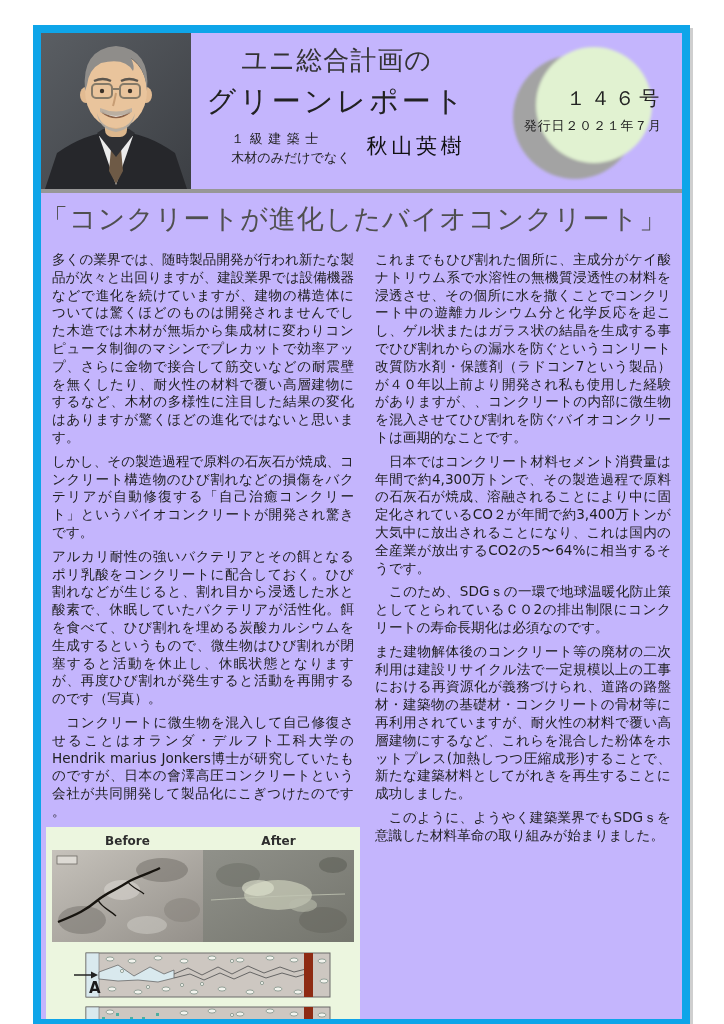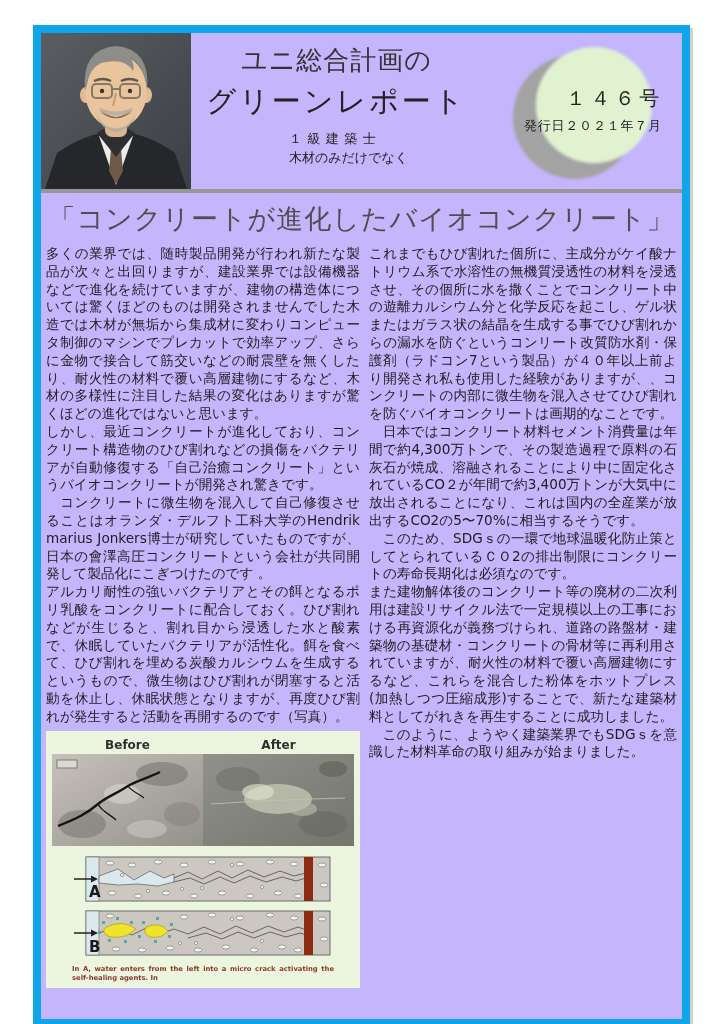--- a/index.html
+++ b/index.html
@@ -21,25 +21,25 @@
   .title-line{font-size:29px;color:#222;margin-top:4px;letter-spacing:3px;}
   .cred-row{display:flex;justify-content:center;align-items:flex-end;gap:16px;margin-top:8px;}
   .creds{font-size:13px;color:#222;text-align:left;line-height:1.45;margin-left:24px;}
   .cred1{letter-spacing:0.42em;}
   .author{font-size:21px;color:#111;letter-spacing:0.18em;padding-bottom:8px;}
   .header-right{width:200px;flex:0 0 200px;position:relative;}
   .header-right svg{position:absolute;left:0;top:0;width:200px;height:156px;}
   .issue-no{position:absolute;top:52px;left:84px;font-size:20px;letter-spacing:0.22em;color:#222;}
   .issue-date{position:absolute;top:84px;left:42px;font-size:13px;letter-spacing:0.06em;color:#222;}
   
-  .headline{text-align:center;font-size:27px;color:#4f4f4f;padding:8px 0 4px;letter-spacing:1px;}
+  .headline{text-align:left;font-size:27px;color:#4f4f4f;padding:8px 0 4px;letter-spacing:1px;}
   
   .body-cols{display:flex;gap:9px;padding:4px 5px 0 5px;}
   .col{width:316px;font-size:13.6px;line-height:1.31;text-align:justify;color:#1e1e1e;}
-  .col p{margin:0;}
+  .col p{margin:6px;}
   
   .figure-box{background:#ecf6df;margin-top:5px;padding:7px 4px 5px;box-sizing:border-box;}
   .fig-row{display:flex;justify-content:space-between;padding:0 2px;}
   .fig{width:151px;}
   .fig-label{text-align:center;font-weight:bold;font-size:12px;color:#2e2e2e;margin-bottom:1px;}
   .fig svg{display:block;width:151px;height:92px;}
   .diagram{width:262px;margin:9px auto 0;}
   .diagram svg{display:block;width:262px;height:108px;}
   .diag-caption{font-size:6.8px;font-weight:bold;color:#8b3a2a;line-height:1.3;margin-top:2px;}
 </style>
@@ -90,20 +90,21 @@
     </div>
 
     <div class="header-center">
       <div class="pub-line">ユニ総合計画の</div>
       <div class="title-line">グリーンレポート</div>
       <div class="cred-row">
         <div class="creds">
           <div class="cred1">１級建築士</div>
           <div>木材のみだけでなく</div>
         </div>
+        <div class="author">秋山英樹</div>
       </div>
     </div>
 
     <div class="header-right">
       <svg viewBox="0 0 200 156">
         <defs>
             <filter id="soft">
               <feGaussianBlur stdDeviation="1.4"></feGaussianBlur>
             </filter>
           </defs>
@@ -116,23 +117,23 @@
       <div class="issue-date">発行日２０２１年７月</div>
     </div>
   </div>
 
   <div class="headline">「コンクリートが進化したバイオコンクリート」</div>
 
   <div class="body-cols">
 
     <div class="col">
       <p>多くの業界では、随時製品開発が行われ新たな製品が次々と出回りますが、建設業界では設備機器などで進化を続けていますが、建物の構造体については驚くほどのものは開発されませんでした木造では木材が無垢から集成材に変わりコンピュータ制御のマシンでプレカットで効率アップ、さらに金物で接合して筋交いなどの耐震壁を無くしたり、耐火性の材料で覆い高層建物にするなど、木材の多様性に注目した結果の変化はありますが驚くほどの進化ではないと思います。</p>
-      <p>しかし、最近コンクリートが進化しており、コンクリート構造物のひび割れなどの損傷をバクテリアが自動修復する「自己治癒コンクリート」というバイオコンクリートが開発され驚きです。</p>
+      <p>しかし、その製造過程で原料の石灰石が焼成、コンクリート構造物のひび割れなどの損傷をバクテリアが自動修復する「自己治癒コンクリート」というバイオコンクリートが開発され驚きです。</p>
+      <p>アルカリ耐性の強いバクテリアとその餌となるポリ乳酸をコンクリートに配合しておく。ひび割れなどが生じると、割れ目から浸透した水と酸素で、休眠していたバクテリアが活性化。餌を食べて、ひび割れを埋める炭酸カルシウムを生成するというもので、微生物はひび割れが閉塞すると活動を休止し、休眠状態となりますが、再度ひび割れが発生すると活動を再開するのです（写真）。</p>
       <p>　コンクリートに微生物を混入して自己修復させることはオランダ・デルフト工科大学のHendrik marius Jonkers博士が研究していたものですが、日本の會澤高圧コンクリートという会社が共同開発して製品化にこぎつけたのです 。</p>
-      <p>アルカリ耐性の強いバクテリアとその餌となるポリ乳酸をコンクリートに配合しておく。ひび割れなどが生じると、割れ目から浸透した水と酸素で、休眠していたバクテリアが活性化。餌を食べて、ひび割れを埋める炭酸カルシウムを生成するというもので、微生物はひび割れが閉塞すると活動を休止し、休眠状態となりますが、再度ひび割れが発生すると活動を再開するのです（写真）。</p>
 
       <div class="figure-box">
         <div class="fig-row">
           <div class="fig">
             <div class="fig-label">Before</div>
             <svg viewBox="0 0 151 92">
               <defs>
                   <linearGradient id="gb" x1="0" y1="0" x2="1" y2="1">
                 <stop offset="0" stop-color="#c6c2bb"></stop>
                     <stop offset="1" stop-color="#94908a"></stop>
@@ -266,20 +267,20 @@
             <div>In A, water enters from the left into a micro crack activating the self-healing agents. In</div>
 
           </div>
         </div>
       </div>
 
     </div>
 
     <div class="col">
       <p>これまでもひび割れた個所に、主成分がケイ酸ナトリウム系で水溶性の無機質浸透性の材料を浸透させ、その個所に水を撒くことでコンクリート中の遊離カルシウム分と化学反応を起こし、ゲル状またはガラス状の結晶を生成する事でひび割れからの漏水を防ぐというコンリート改質防水剤・保護剤（ラドコン7という製品）が４０年以上前より開発され私も使用した経験がありますが、、コンクリートの内部に微生物を混入させてひび割れを防ぐバイオコンクリートは画期的なことです。</p>
-      <p>　日本ではコンクリート材料セメント消費量は年間で約4,300万トンで、その製造過程で原料の石灰石が焼成、溶融されることにより中に固定化されているCO２が年間で約3,400万トンが大気中に放出されることになり、これは国内の全産業が放出するCO2の5〜70%に相当するそうです。</p>
+      <p>　日本ではコンクリート材料セメント消費量は年間で約4,300万トンで、その製造過程で原料の石灰石が焼成、溶融されることにより中に固定化されているCO２が年間で約3,400万トンが大気中に放出されることになり、これは国内の全産業が放出するCO2の5〜64%に相当するそうです。</p>
       <p>　このため、SDGｓの一環で地球温暖化防止策としてとられているＣＯ2の排出制限にコンクリートの寿命長期化は必須なのです。</p>
       <p>また建物解体後のコンクリート等の廃材の二次利用は建設リサイクル法で一定規模以上の工事における再資源化が義務づけられ、道路の路盤材・建築物の基礎材・コンクリートの骨材等に再利用されていますが、耐火性の材料で覆い高層建物にするなど、これらを混合した粉体をホットプレス(加熱しつつ圧縮成形)することで、新たな建築材料としてがれきを再生することに成功しました。</p>
       <p>　このように、ようやく建築業界でもSDGｓを意識した材料革命の取り組みが始まりました。</p>
     </div>
 
   </div>
 </div>
 
 </body></html>

